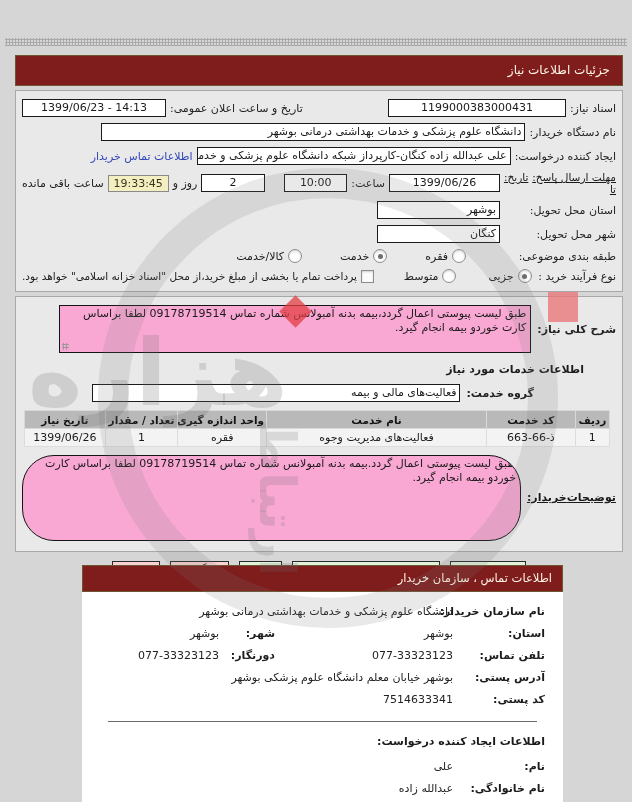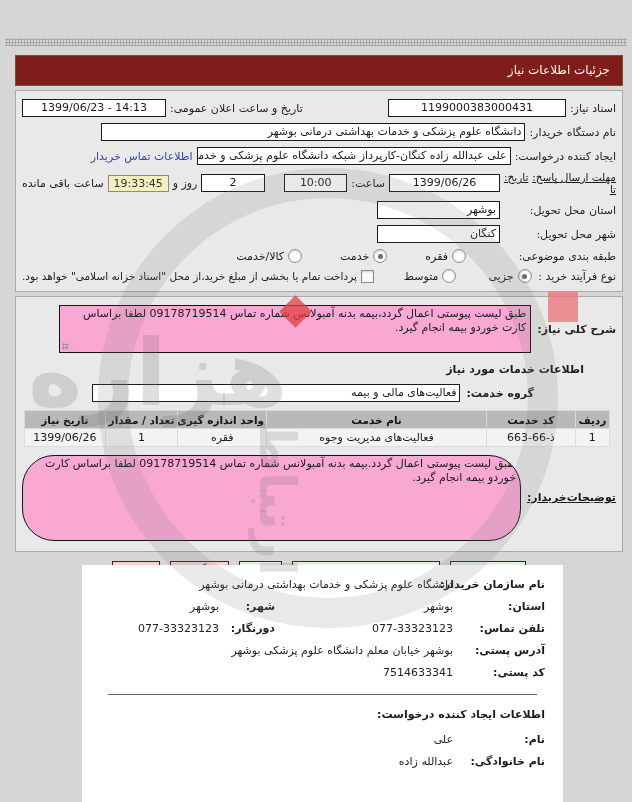--- a/index.html
+++ b/index.html
@@ -280,20 +280,23 @@
   <div class="btn-row">
     <div class="btn green">پاسخ به نیاز</div>
     <div class="btn green">مشاهده مدارک پیوستی (5)</div>
     <div class="btn green">چاپ</div>
     <div class="btn pink">بازگشت</div>
     <div class="btn pink">خروج</div>
   </div>
 </div>
 
 <div class="panel2">
+  <div class="brown-hdr">
+    <span>اطلاعات تماس ، سازمان خریدار</span>
+  </div>
   <div class="p2body">
 
     <div class="p2row">
       <span class="p2lbl">نام سازمان خریدار:</span>
       <span class="p2val span3">دانشگاه علوم پزشکی و خدمات بهداشتی درمانی بوشهر</span>
     </div>
 
     <div class="p2row">
       <span class="p2lbl">استان:</span>
       <span class="p2val">بوشهر</span>

